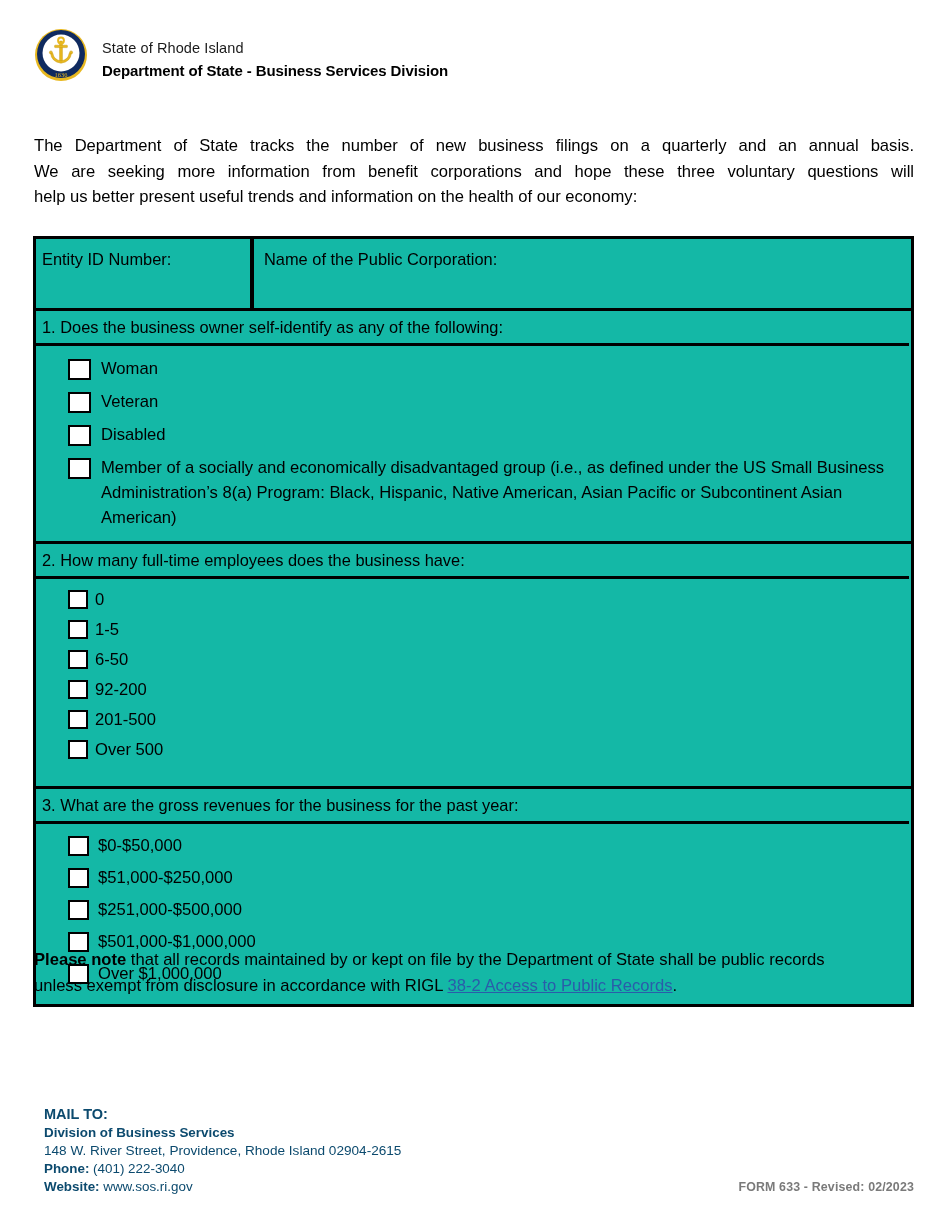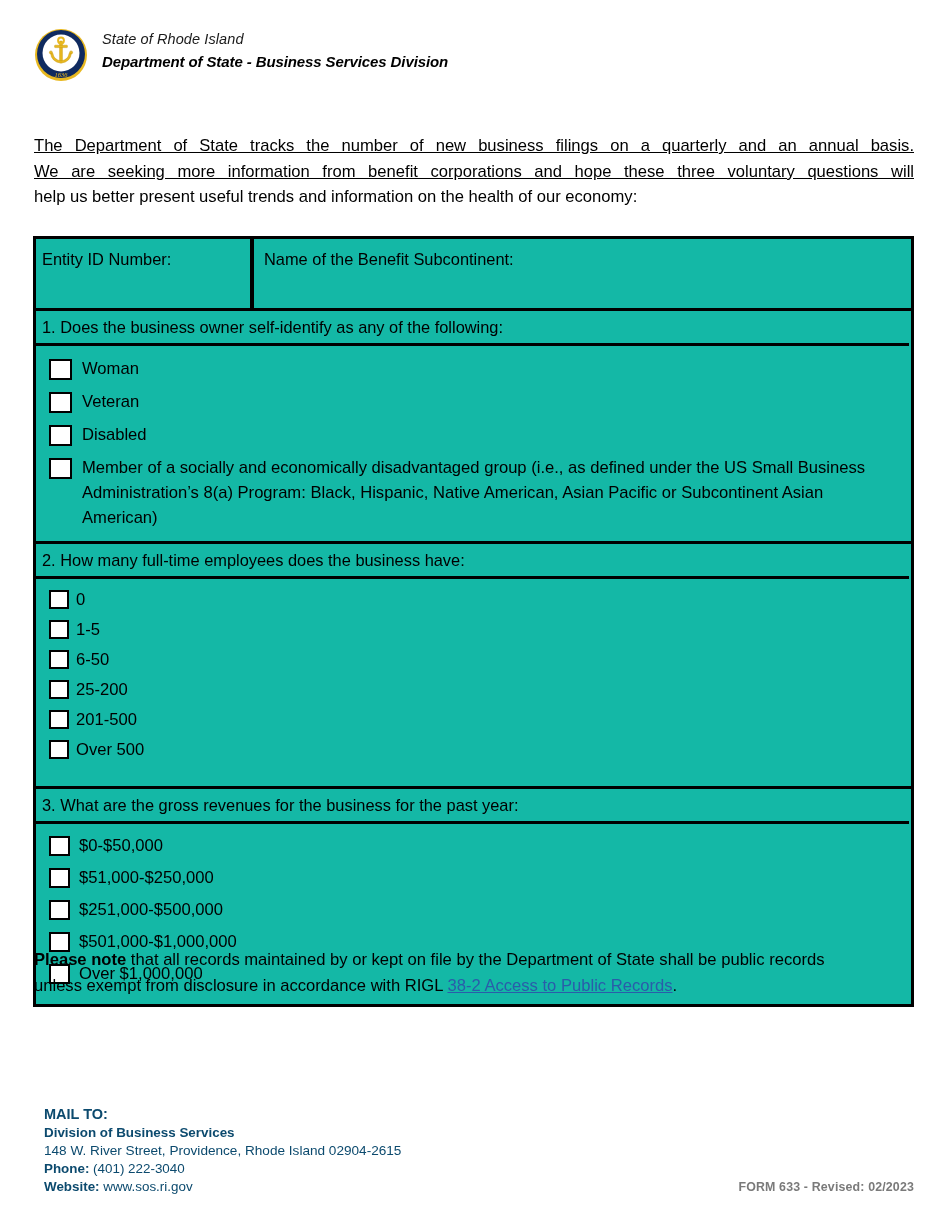--- a/index.html
+++ b/index.html
@@ -22,23 +22,22 @@
     height: 1230px;
     box-sizing: border-box;
   }
 
   
   .masthead {
     position: absolute;
     left: 34px;
     top: 28px;
     display: flex;
-    align-items: flex-start;
+    align-items: flex-end;
     gap: 14px;
-    font-style: italic;
   }
   .seal {
     width: 54px;
     height: 54px;
     flex: 0 0 54px;
     position: relative;
   }
   .masthead-text {
     display: flex;
     flex-direction: column;
@@ -69,21 +68,20 @@
     font-size: 16.6px;
     line-height: 25.5px;
     text-align: justify;
     text-justify: inter-word;
     color: #000;
   }
   .intro > span { display: block; }
   .intro .just {
     text-align: justify;
     text-align-last: justify;
-    text-decoration: underline;
   }
   .intro .last { text-align: left; }
 
   
   .form-table {
     position: absolute;
     left: 33px;
     top: 236px;
     width: 881px;
     border: 3px solid #000;
@@ -127,21 +125,21 @@
     padding: 9px 0 10px 0;
   }
   .q-body.q1 { padding: 10px 0 11px 0; border-bottom: 3px solid #000; }
   .q-body.q2 { padding: 8px 0 8px 0; border-bottom: 3px solid #000; }
   .q-body.q3 { padding: 9px 0 18px 0; }
 
   
   .opt {
     display: flex;
     align-items: flex-start;
-    padding-left: 13px;
+    padding-left: 32px;
   }
   .q1 .opt { margin-bottom: 8px; }
   .q1 .opt:last-child { margin-bottom: 0; }
   .q2 .opt { margin-bottom: 5px; }
   .q2 .opt:last-child { margin-bottom: 16px; }
   .q3 .opt { margin-bottom: 7px; }
   .q3 .opt:last-child { margin-bottom: 0; }
 
   .cbox {
     flex: 0 0 auto;
@@ -240,21 +238,21 @@
   </div>
 
   <div class="form-table">
 
     <div class="row-identity">
       <div class="cell-entity">
         <span>Entity ID Number:</span>
         <span></span>
       </div>
       <div class="cell-name">
-        <span>Name of the Benefit Subcontinent:</span>
+        <span>Name of the Public Corporation:</span>
         <span></span>
       </div>
     </div>
 
     <div class="q-header">1. Does the business owner self-identify as any of the following:</div>
     <div class="q-body q1">
       <div class="opt">
         <span class="cbox"></span>
         <span class="opt-label">Woman</span>
       </div>
@@ -281,21 +279,21 @@
       <div class="opt">
         <span class="cbox"></span>
         <span class="opt-label">1-5</span>
       </div>
       <div class="opt">
         <span class="cbox"></span>
         <span class="opt-label">6-50</span>
       </div>
       <div class="opt">
         <span class="cbox"></span>
-        <span class="opt-label">25-200</span>
+        <span class="opt-label">92-200</span>
       </div>
       <div class="opt">
         <span class="cbox"></span>
         <span class="opt-label">201-500</span>
       </div>
       <div class="opt">
         <span class="cbox"></span>
         <span class="opt-label">Over 500</span>
       </div>
     </div>

